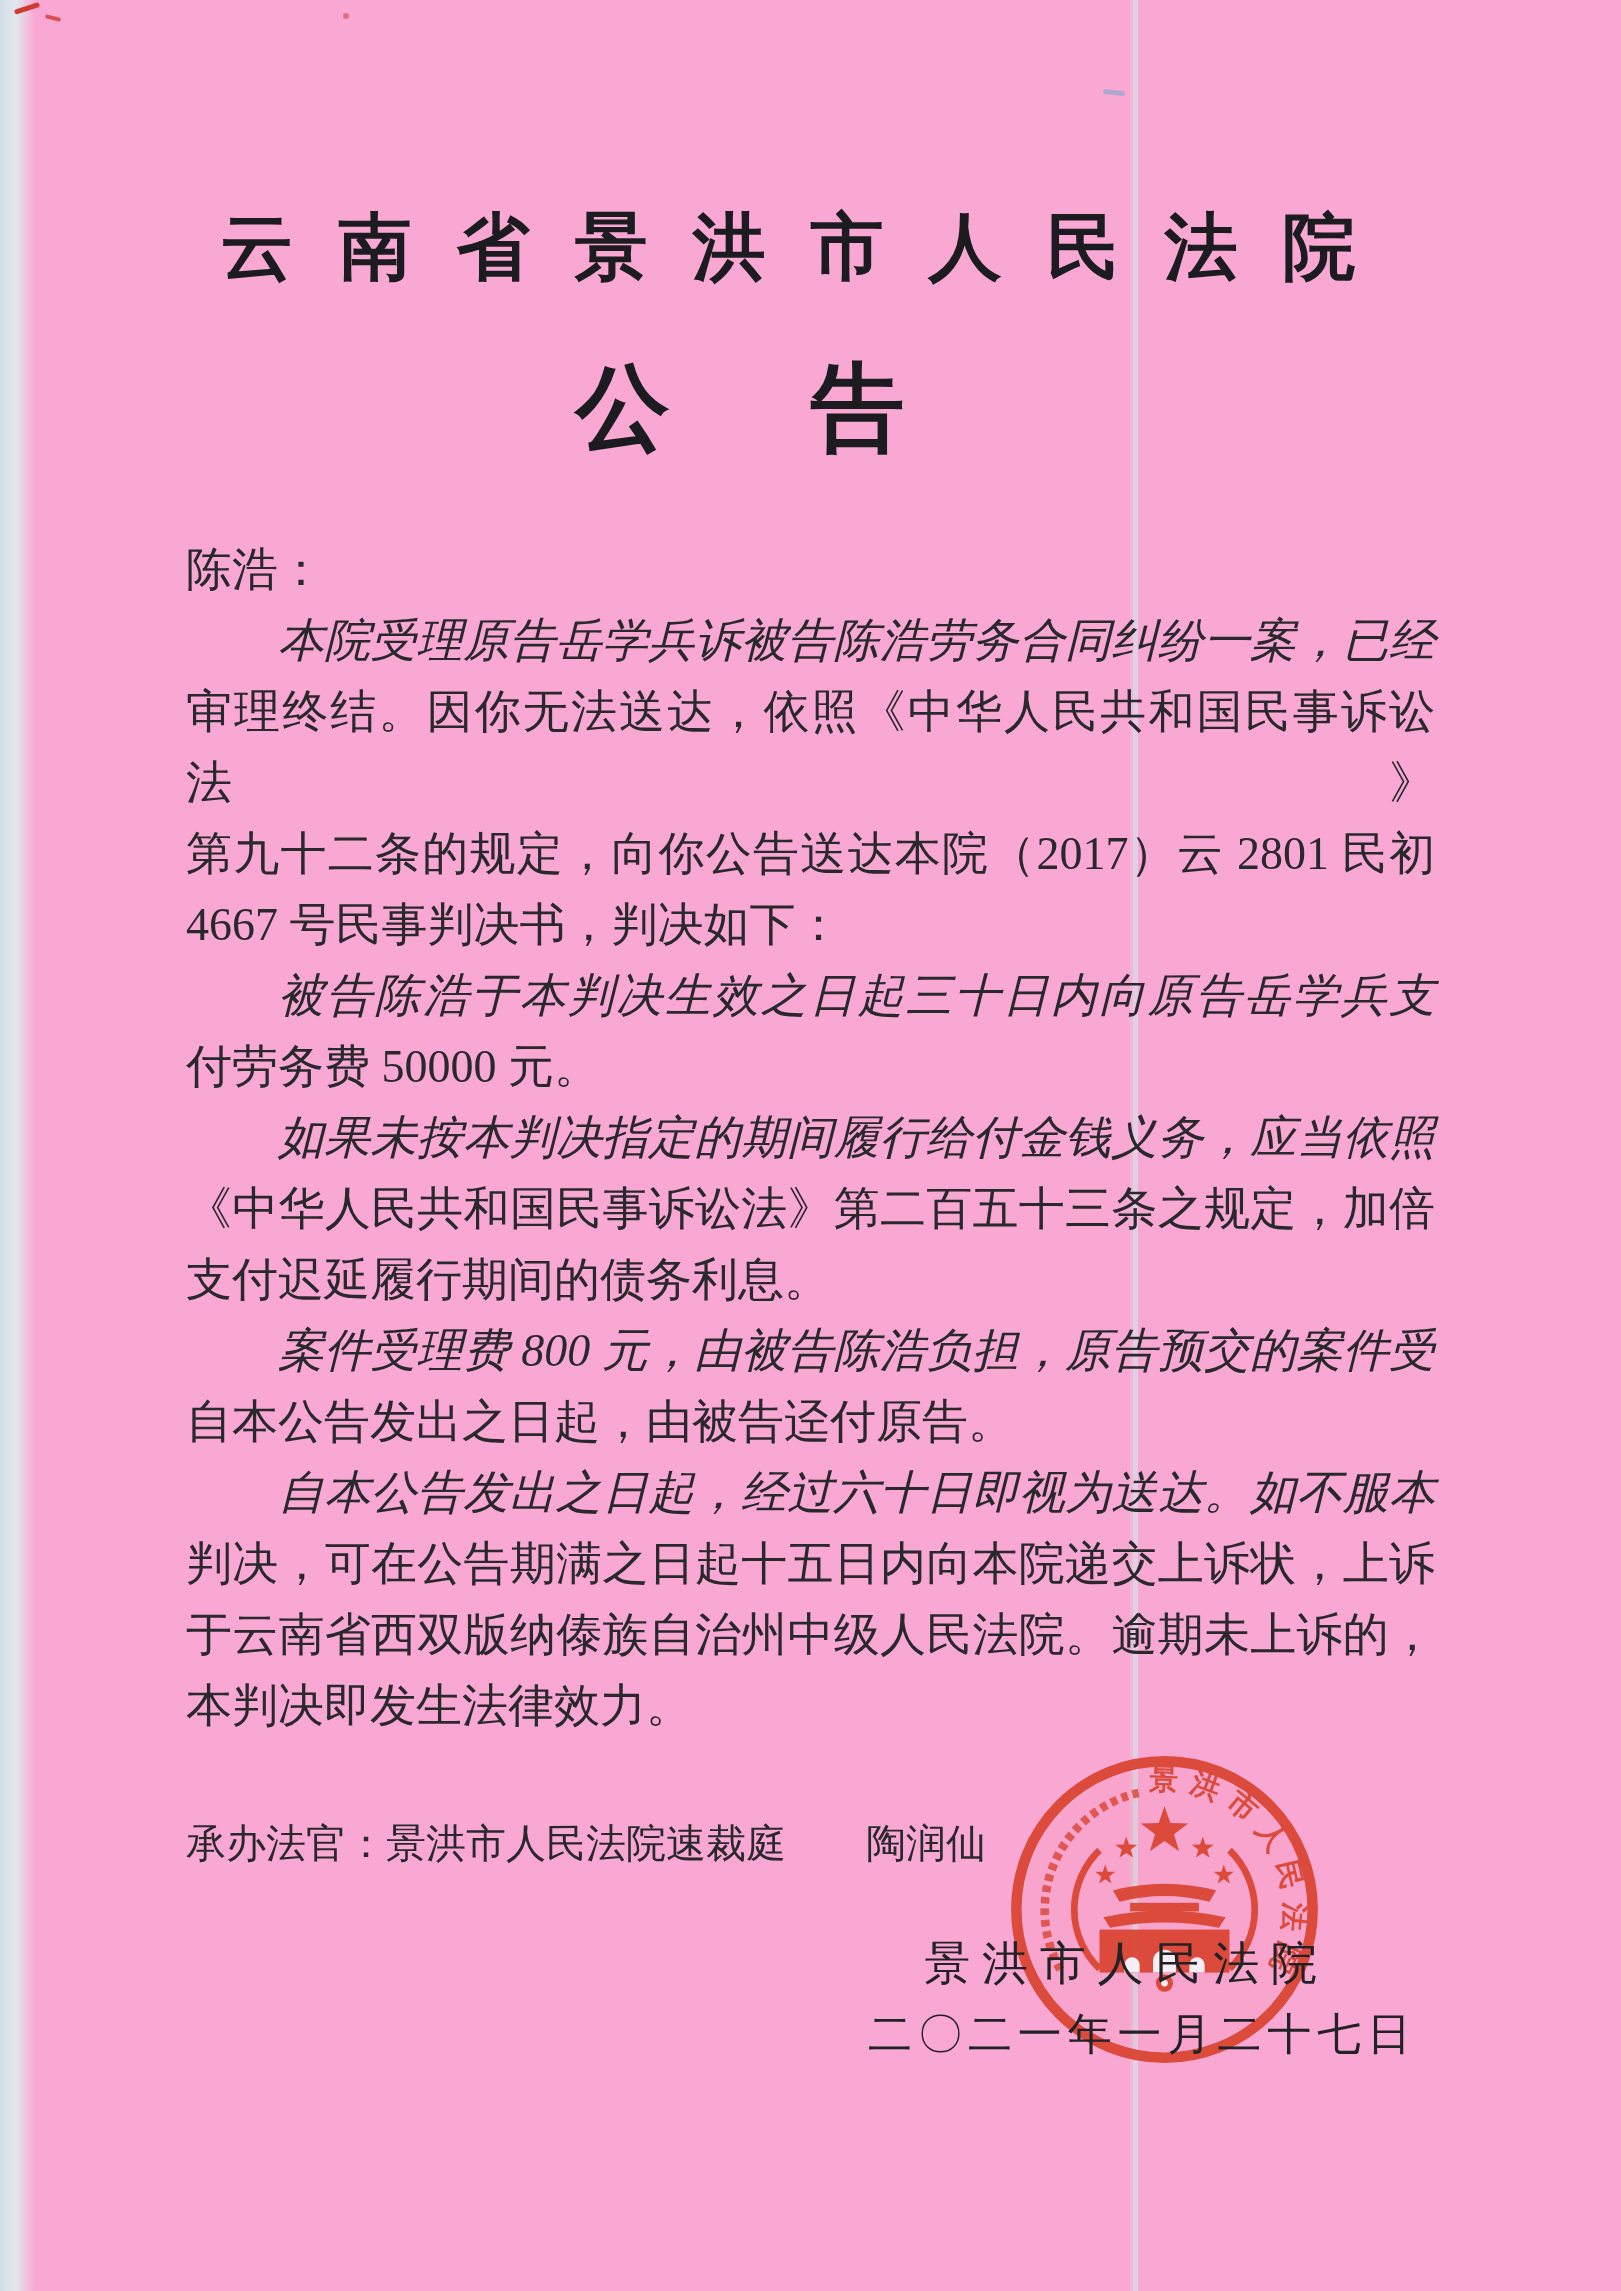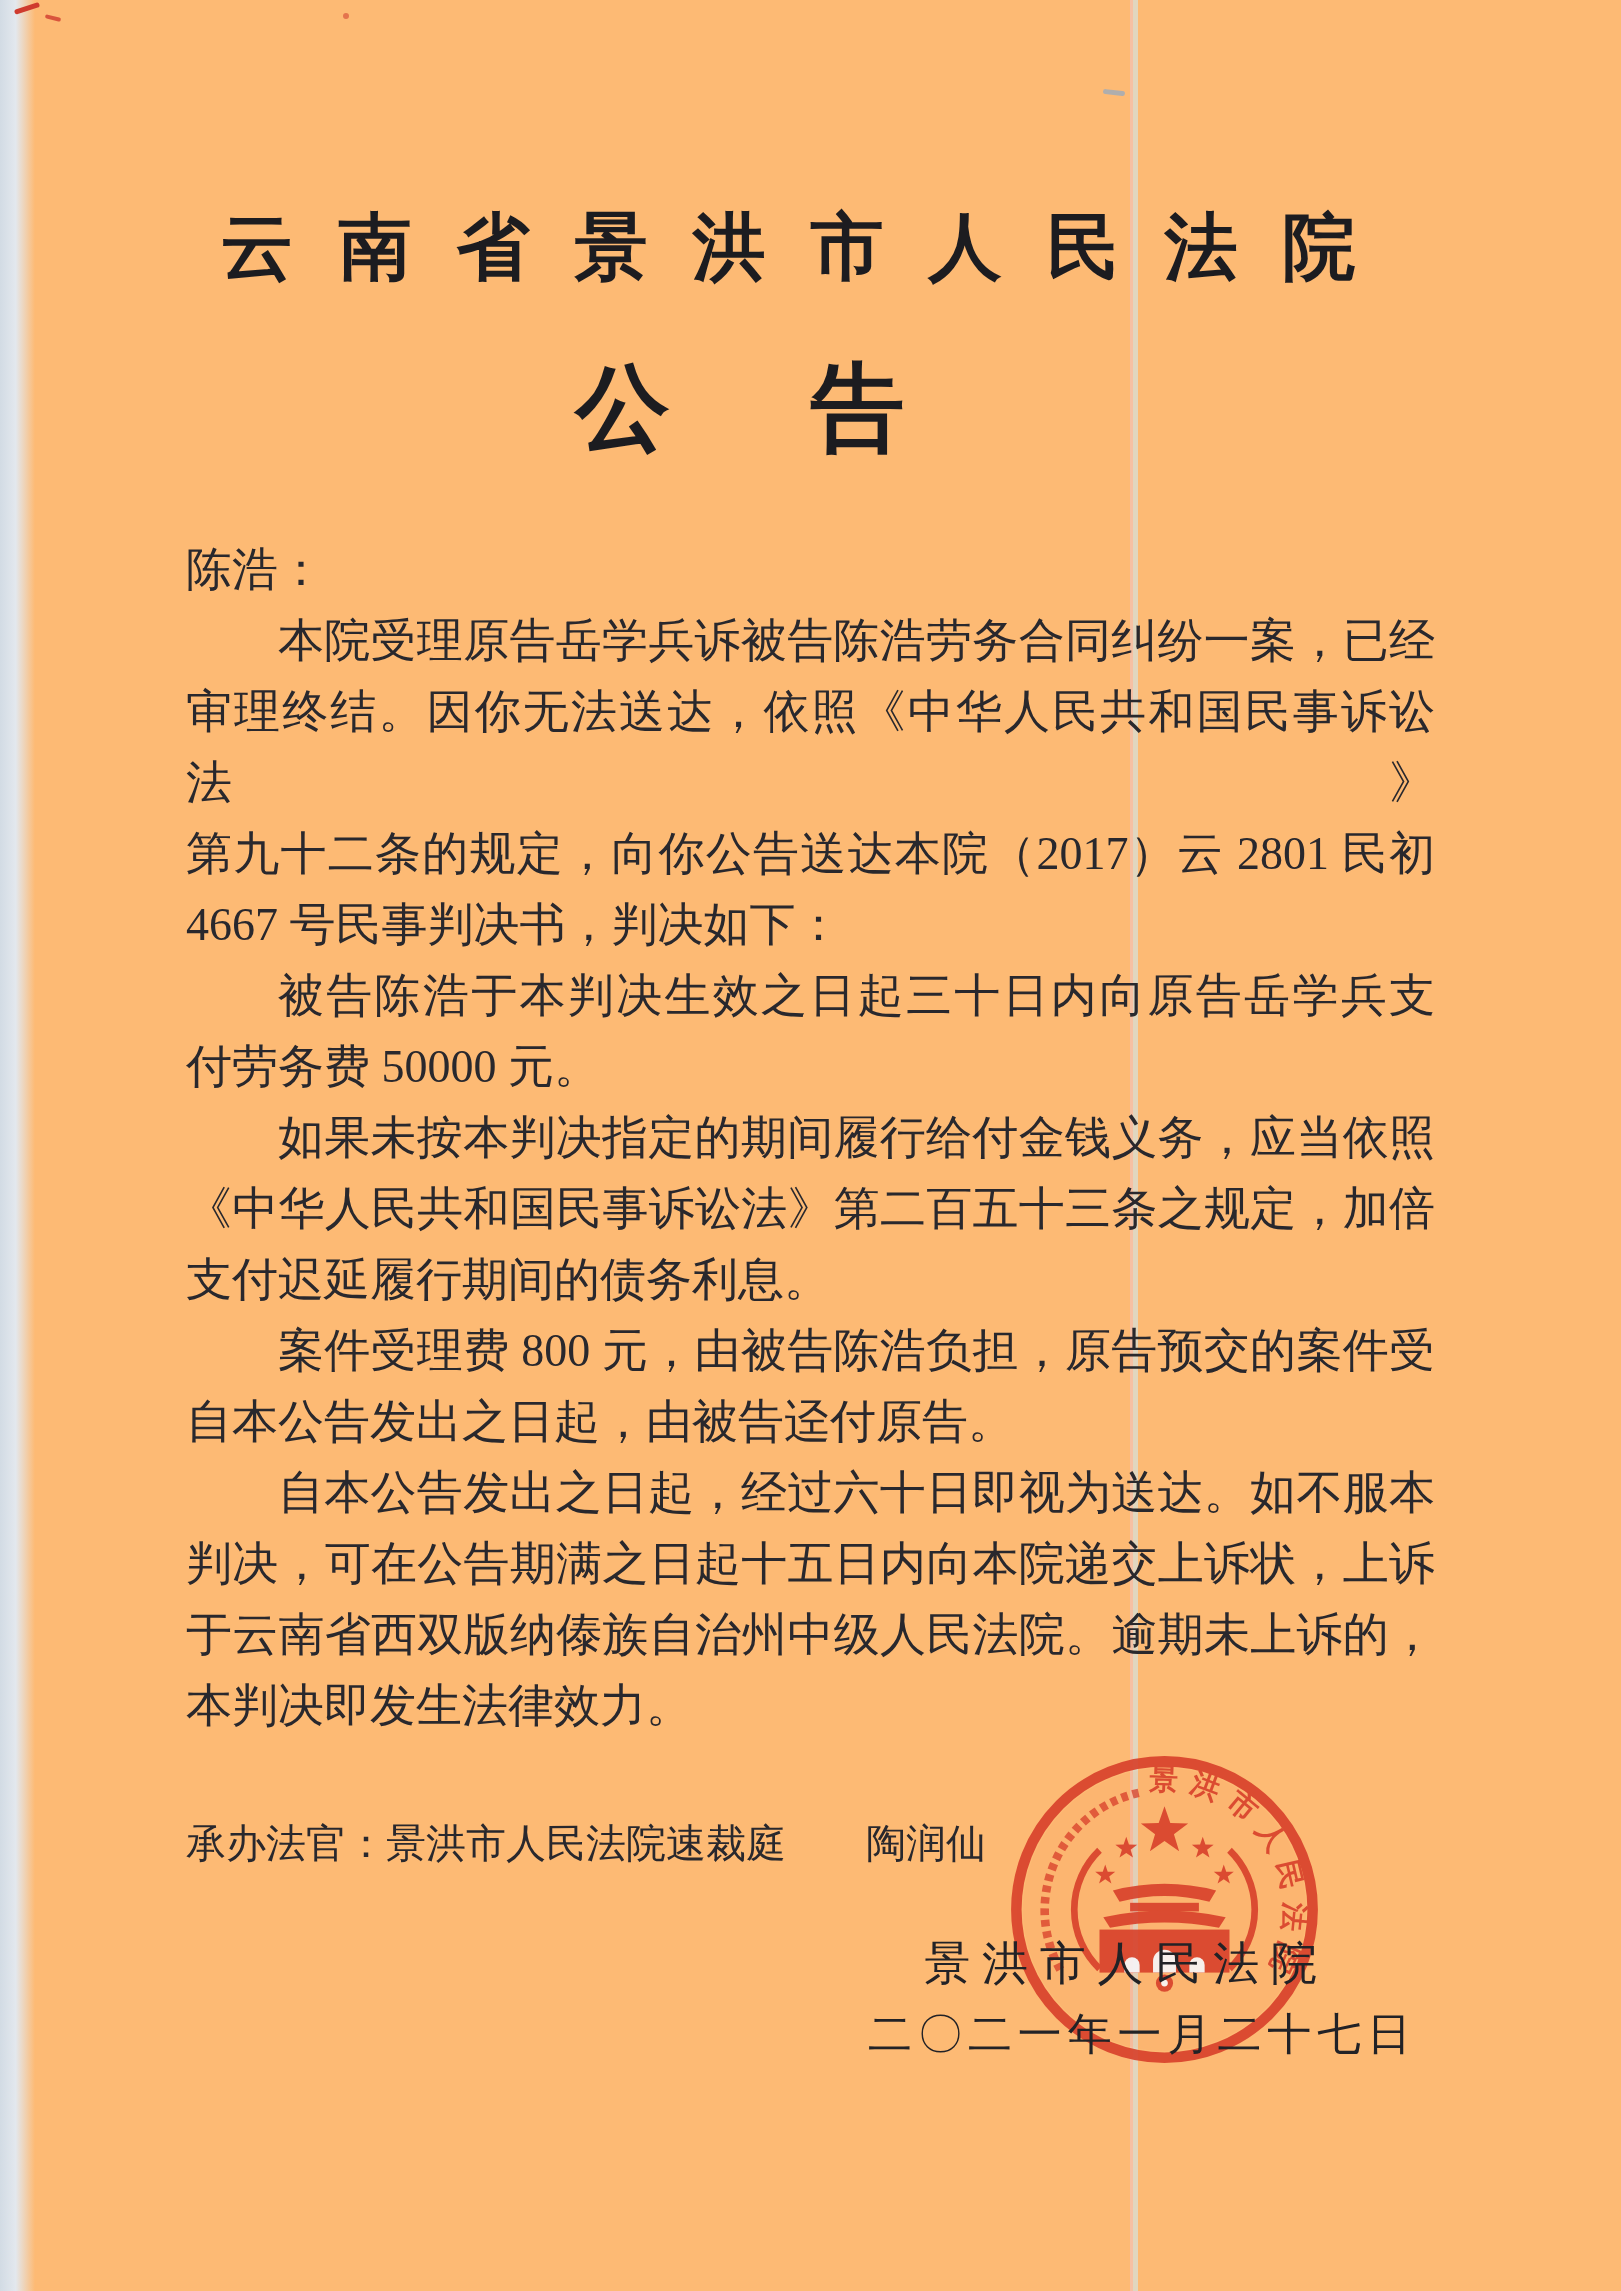--- a/index.html
+++ b/index.html
@@ -1,19 +1,19 @@
 <!DOCTYPE html>
 <html><head>
 <meta charset="utf-8">
 <style>
   html,body{margin:0;padding:0;background:#888;}
   .page{
     position:relative;
     width:1621px;height:2292px;
-    background:#fdba74;
+    background:#f9a8d4;
     overflow:hidden;
     font-family:"Liberation Serif","DejaVu Serif",serif;
     color:#29282d;
   }
   
   .edge-band{position:absolute;left:0;top:0;width:35px;height:100%;
     background:linear-gradient(to right,#d2dbe4 0%,#e3e8ee 45%,rgba(245,245,249,0) 100%);}
   .streak-pink{position:absolute;left:1130px;top:0;width:2.9px;height:100%;background:#f0c6d2;opacity:.5;}
   .streak-cyan{position:absolute;left:1133px;top:0;width:4.9px;height:100%;background:#cfe9f2;opacity:.6;}
   .speck{position:absolute;background:#cf3b2e;}
@@ -34,21 +34,21 @@
     position:absolute;top:345px;left:0;width:1621px;
     text-align:center;font-weight:700;font-size:94px;letter-spacing:1.5em;
     color:#1c1c20;white-space:nowrap;z-index:3;
   }
   .body-block{
     position:absolute;left:186px;top:534px;width:1249px;
     font-size:46px;line-height:71px;z-index:3;
   }
   .line{width:100%;}
   .line.fill{text-align:justify;text-align-last:justify;text-justify:inter-character;}
-  .line.indent{text-indent:2em;}
+  .line.indent{text-indent:2em;font-style:italic;}
   .judge-line{
     position:absolute;left:186px;top:1808px;
     font-size:40px;line-height:71px;z-index:3;white-space:nowrap;
   }
   .sig-line{
     position:absolute;left:916px;top:1933px;width:421px;
     text-align:center;font-size:46px;letter-spacing:11.8px;
     color:#222226;z-index:3;white-space:nowrap;
   }
   .date-line{

